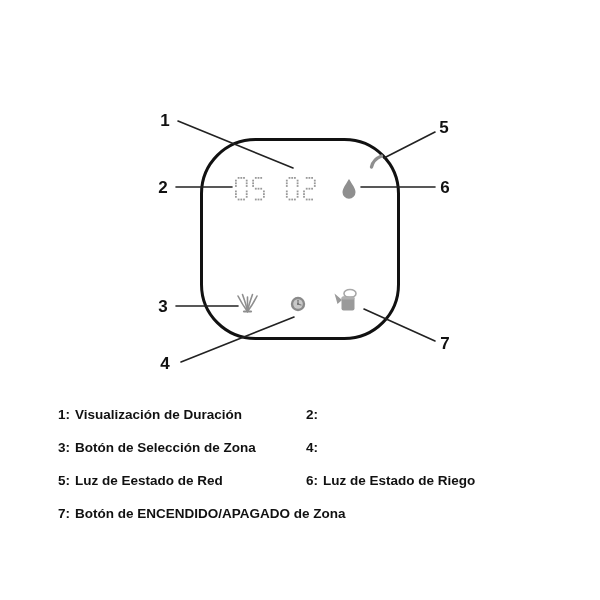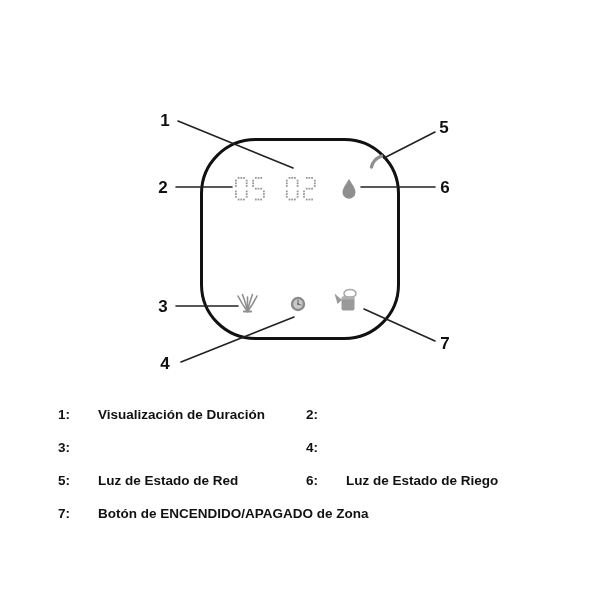--- a/index.html
+++ b/index.html
@@ -24,21 +24,21 @@
   .legend-item{
     position:absolute;
     display:flex;
     align-items:baseline;
     font-weight:bold;
     font-size:13.5px;
     color:#111111;
     white-space:nowrap;
   }
   .legend-num{display:inline-block;min-width:16px;text-align:left;}
-  .legend-label{margin-left:24px;}
+  .legend-label{margin-left:1px;}
   
   .r1{top:407px}.r2{top:440px}.r3{top:473px}.r4{top:506px}
   .c1{left:58px}.c2{left:306px}
 </style>
 </head>
 <body>
 
 <div class="canvas">
 
   <svg class="diagram-svg" width="600" height="600" viewBox="0 0 600 600">
@@ -164,27 +164,28 @@
   <div class="legend">
     <div class="legend-item r1 c1">
       <span class="legend-num">1:</span>
       <span class="legend-label">Visualización de Duración</span>
     </div>
     <div class="legend-item r1 c2">
       <span class="legend-num">2:</span>
     </div>
     <div class="legend-item r2 c1">
       <span class="legend-num">3:</span>
+      <span class="legend-label">Botón de Selección de Zona</span>
     </div>
     <div class="legend-item r2 c2">
       <span class="legend-num">4:</span>
     </div>
     <div class="legend-item r3 c1">
       <span class="legend-num">5:</span>
-      <span class="legend-label">Luz de Estado de Red</span>
+      <span class="legend-label">Luz de Eestado de Red</span>
     </div>
     <div class="legend-item r3 c2">
       <span class="legend-num">6:</span>
       <span class="legend-label">Luz de Estado de Riego</span>
     </div>
     <div class="legend-item r4 c1">
       <span class="legend-num">7:</span>
       <span class="legend-label">Botón de ENCENDIDO/APAGADO de Zona</span>
     </div>
   </div>

